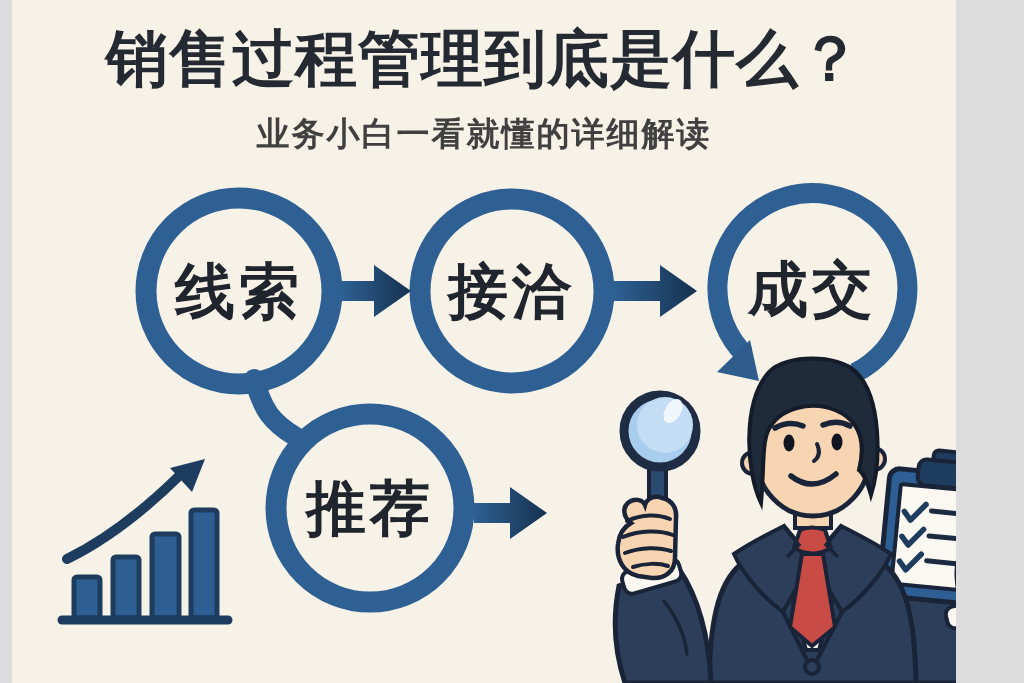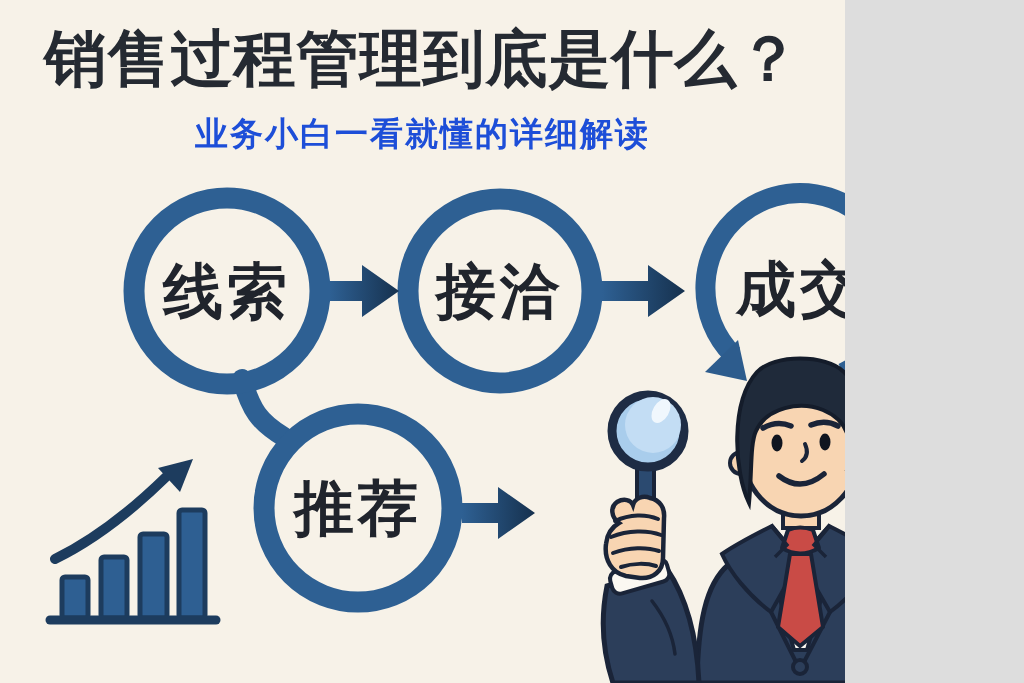--- a/index.html
+++ b/index.html
@@ -1,29 +1,30 @@
 <!DOCTYPE html>
 <html><head>
 <meta charset="utf-8">
 <style>
   html,body{margin:0;padding:0;background:#ddd;}
   .poster{
-    position:relative;width:845px;height:683px;overflow:hidden;
+    position:relative;width:944px;height:683px;overflow:hidden;
     background:#f7f2e8;
     font-family:"Liberation Sans", sans-serif;
+    margin-left:12px;
   }
   .title{
     position:absolute;left:0;right:0;top:24px;
     text-align:center;font-size:62px;line-height:70px;font-weight:900;
     color:#252a32;letter-spacing:1px;white-space:nowrap;
   }
   .subtitle{
     position:absolute;left:0;right:0;top:114px;
     text-align:center;font-size:33px;line-height:40px;font-weight:800;
-    color:#1d4ed8;letter-spacing:2px;white-space:nowrap;
+    color:#404040;letter-spacing:2px;white-space:nowrap;
   }
   svg.scene{position:absolute;left:0;top:0;}
   svg text.step-label{
     font-family:"Liberation Sans", sans-serif;
     font-weight:900;font-size:60px;fill:#20242c;letter-spacing:4px;
   }
 </style>
 </head>
 <body>
 

